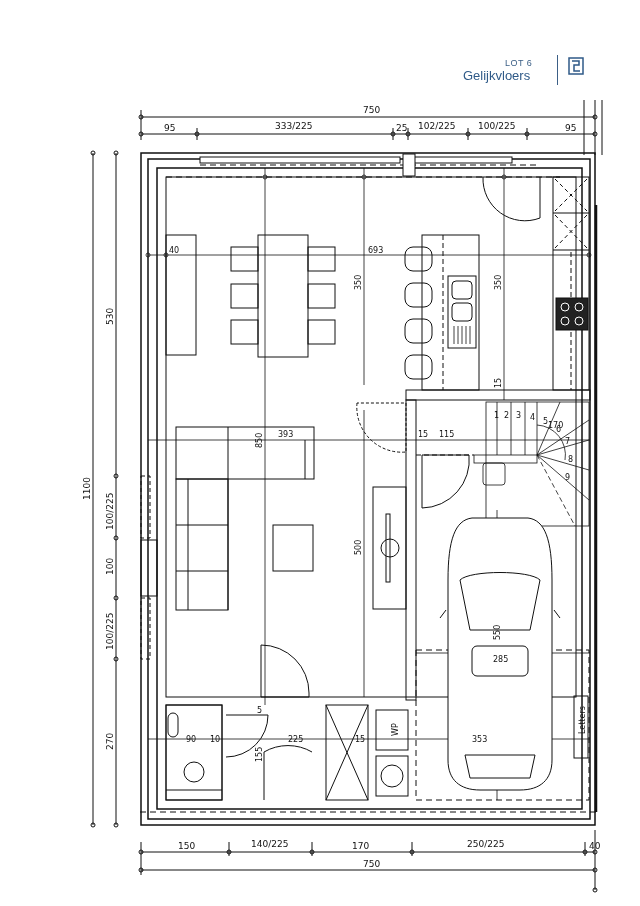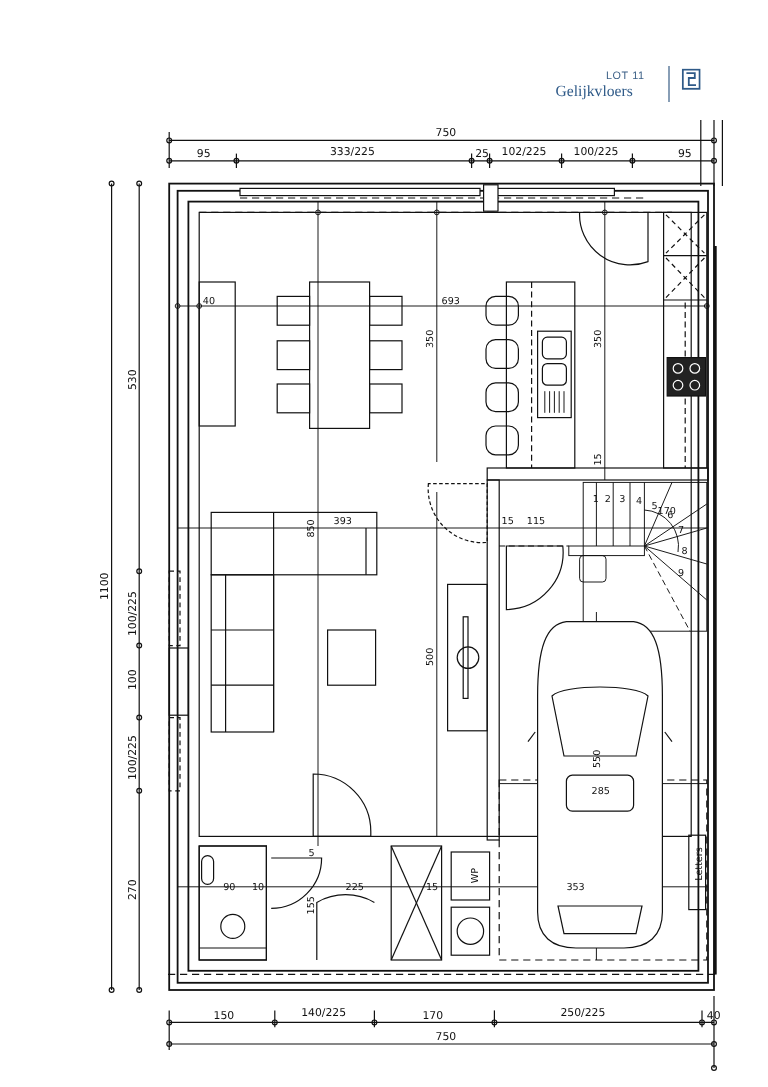--- a/index.html
+++ b/index.html
@@ -10,22 +10,22 @@
   .logo{position:absolute;left:568px;top:57px;width:16px;height:18px;}
   svg.plan{position:absolute;left:0;top:0;}
   .dim{font-family:"DejaVu Sans",sans-serif;font-size:9px;fill:#111;}
   .lbl{font-family:"DejaVu Sans",sans-serif;font-size:8px;fill:#111;}
 </style>
 </head>
 <body>
 
 <div class="header">
 </div>
-<div class="lot" style="position:absolute;left:505px;top:58px;font-size:9px;color:#3b5f86;">LOT 11</div>
-<div style="position:absolute;left:463px;top:68px;font-family:Liberation Serif, serif;font-size:13px;color:#2f5a88;">Gelijkvloers</div>
+<div class="lot" style="position:absolute;left:505px;top:58px;font-size:9px;color:#3b5f86;">LOT 6</div>
+<div style="position:absolute;left:463px;top:68px;font-family:Liberation Sans, sans-serif;font-size:13px;color:#2f5a88;">Gelijkvloers</div>
 <div class="sep"></div>
 <svg class="logo" viewBox="0 0 16 18" width="16" height="18">
   <rect x="1" y="1" width="14" height="16" fill="none" stroke="#2f5a88" stroke-width="1.5"></rect>
   <path d="M4 4 H11 V8 H6 V14 H12" fill="none" stroke="#2f5a88" stroke-width="1.5"></path>
 </svg>
 
 <svg class="plan" width="640" height="906" viewBox="0 0 640 906" stroke="#111" fill="none" stroke-width="1">
 
   <g>
     <line x1="141" y1="117" x2="595" y2="117"></line>

